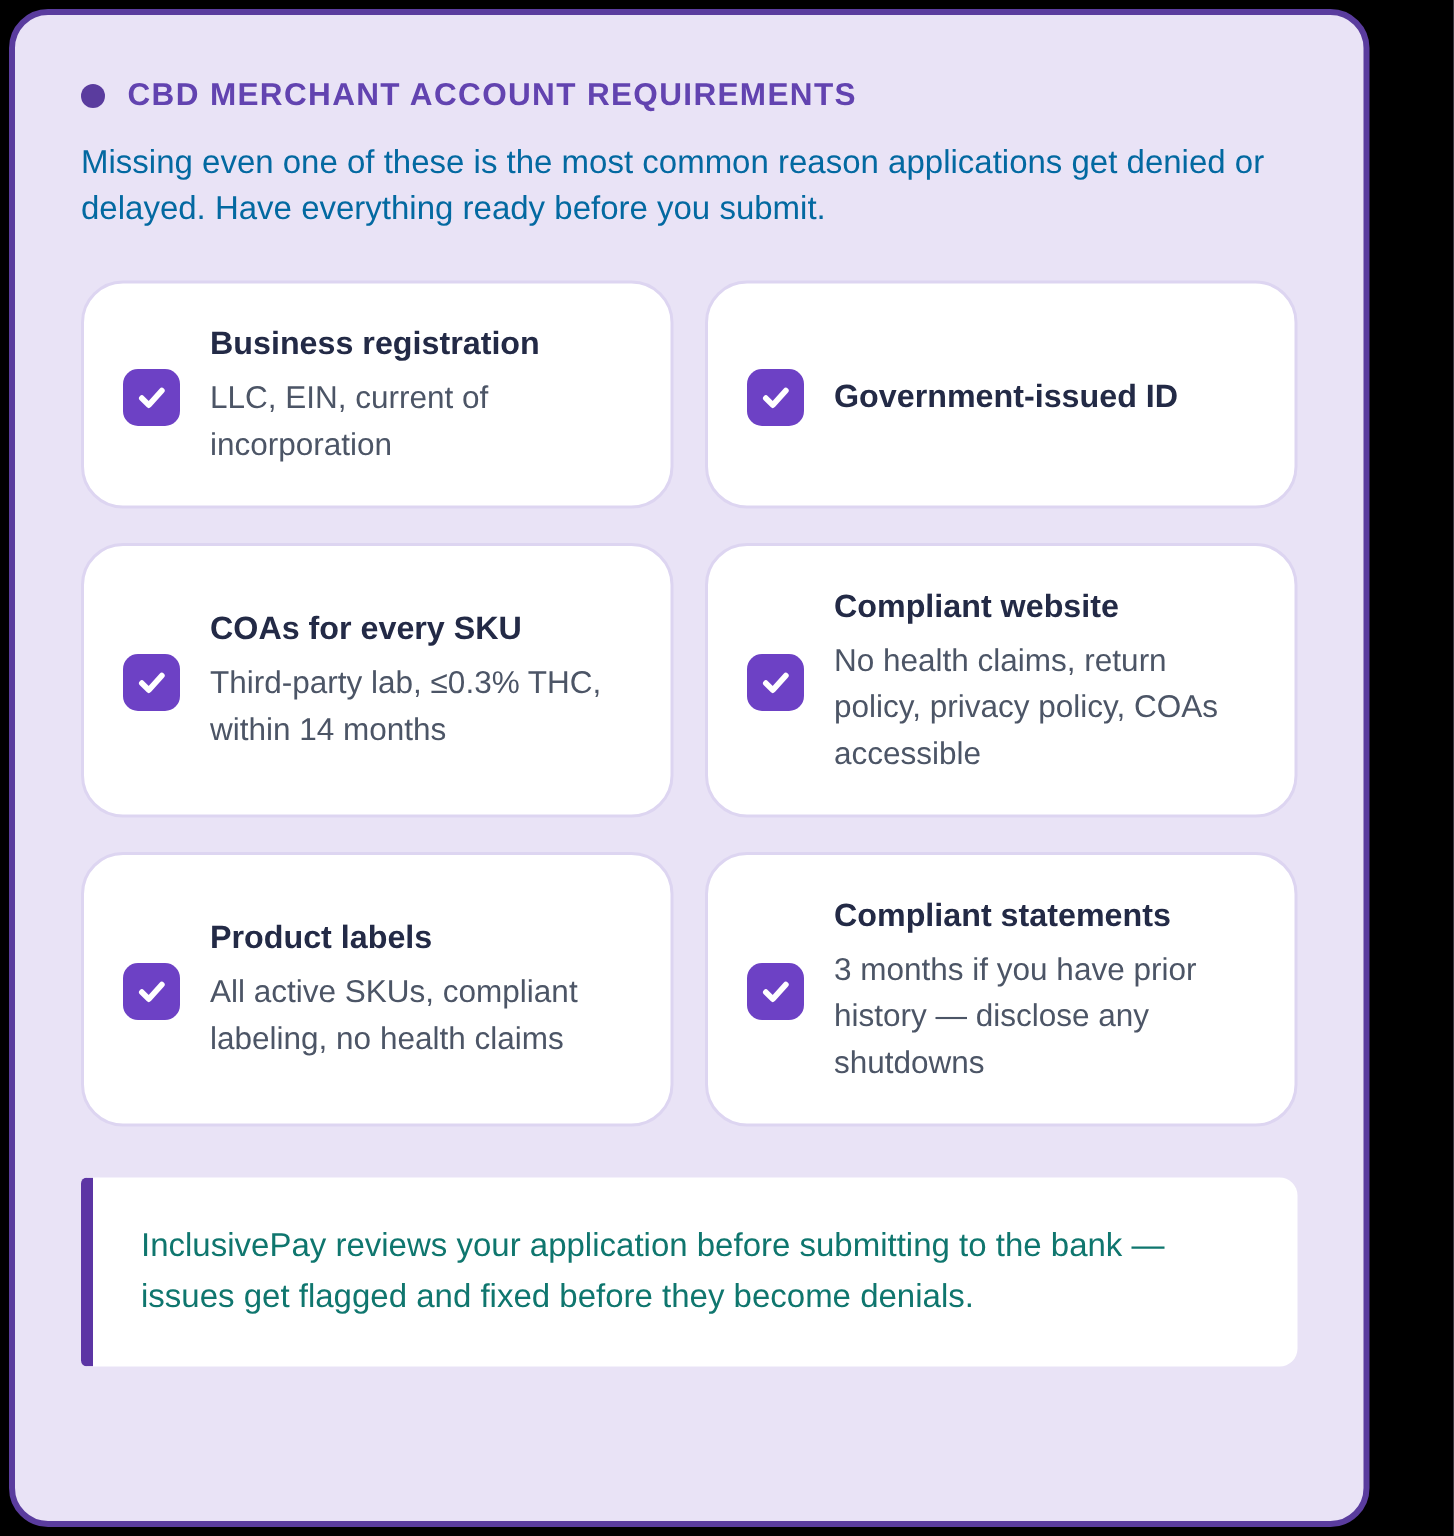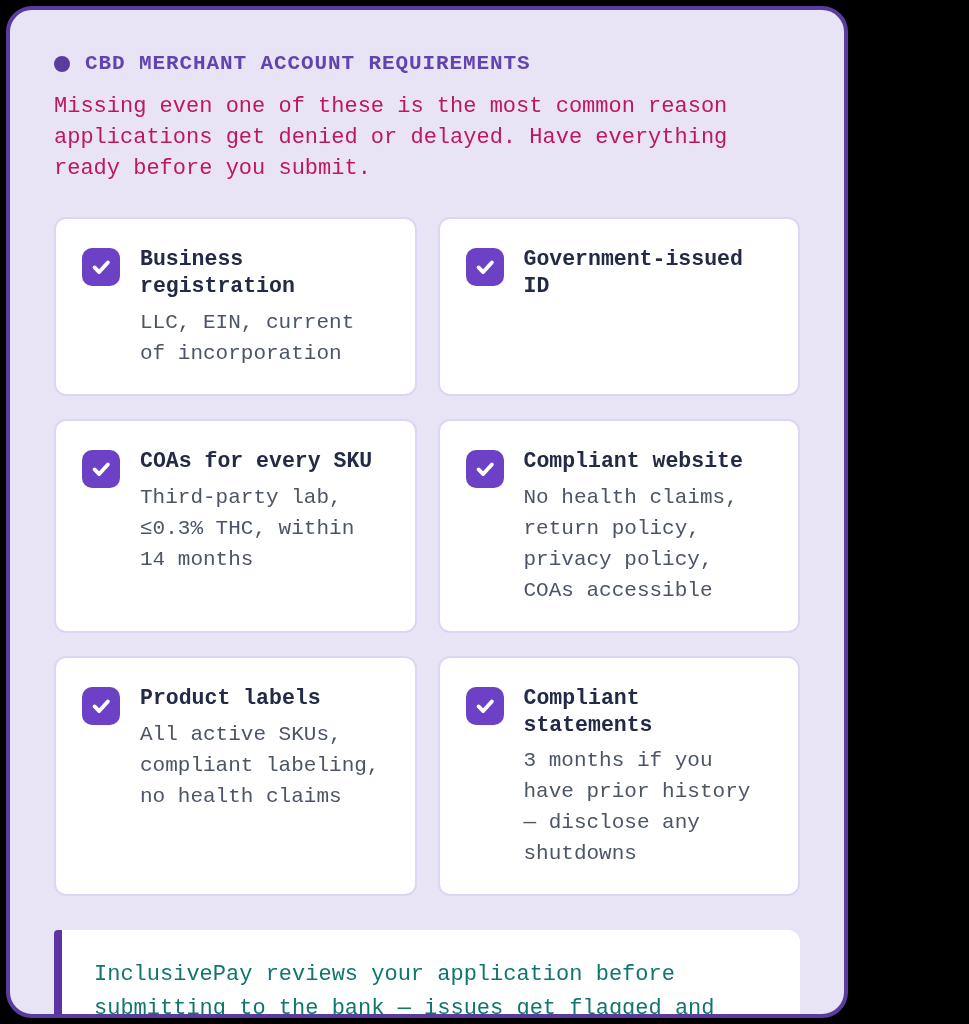--- a/index.html
+++ b/index.html
@@ -7,28 +7,27 @@
     padding: 0;
     background: #000;
     width: 969px;
     height: 1024px;
     font-family: "Liberation Sans", sans-serif;
     -webkit-font-smoothing: antialiased;
   }
   .frame {
     position: absolute;
     left: 6px; top: 6px;
-    width: 842px; height: 1012px;
+    width: 907px; height: 1012px;
     box-sizing: border-box;
     background: #e9e3f6;
     border: 4px solid #5a3c9e;
     border-radius: 26px;
     padding: 38px 44px 0 44px;
     overflow: hidden;
-    font-family: Liberation Mono, monospace;
   }
   .header-row {
     display: flex;
     align-items: center;
     gap: 15px;
     margin-top: 4px;
   }
   .bullet-dot {
     width: 16px; height: 16px;
     border-radius: 50%;
@@ -39,37 +38,37 @@
     font-size: 21px;
     font-weight: 700;
     letter-spacing: 0.9px;
     color: #6243b0;
     text-transform: uppercase;
   }
   .intro {
     margin-top: 16px;
     font-size: 22px;
     line-height: 31px;
-    color: #be185d;
+    color: #0369a1;
     max-width: 850px;
   }
   .grid {
     margin-top: 33px;
     display: grid;
     grid-template-columns: 1fr 1fr;
     column-gap: 21px;
     row-gap: 23px;
   }
   .card {
     background: #ffffff;
     border: 2px solid #ddd5f1;
-    border-radius: 12px;
+    border-radius: 28px;
     padding: 27px 26px 25px 26px;
     display: flex;
-    align-items: flex-start;
+    align-items: center;
     gap: 20px;
     box-sizing: border-box;
   }
   .checkbox {
     width: 38px; height: 38px;
     flex: 0 0 auto;
     background: #6d41c5;
     border-radius: 10px;
     display: flex;
     align-items: center;

